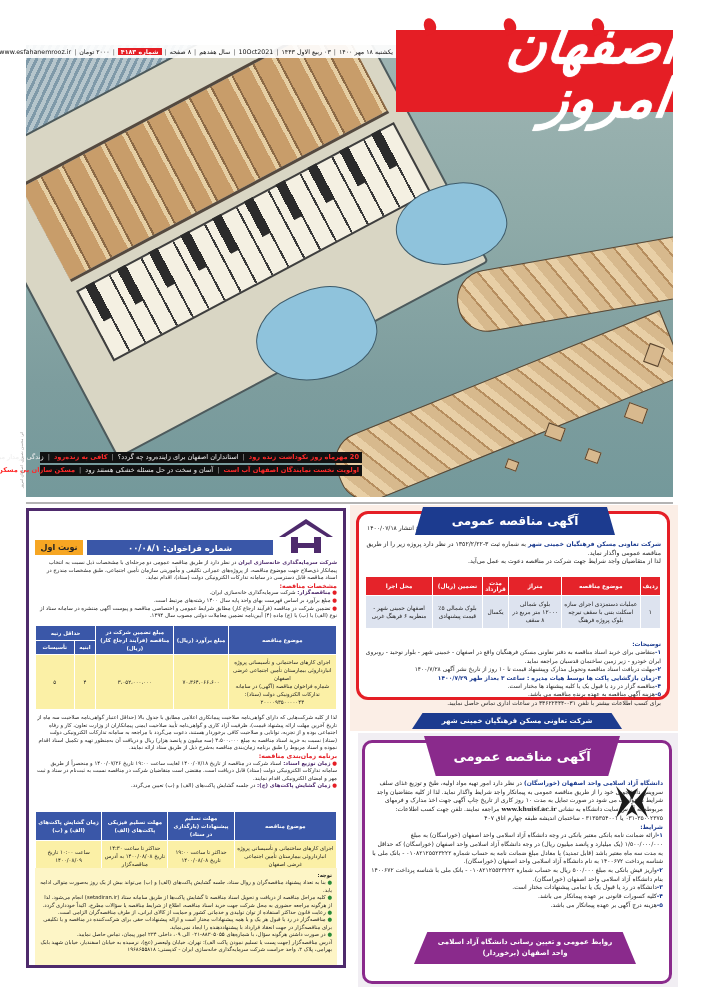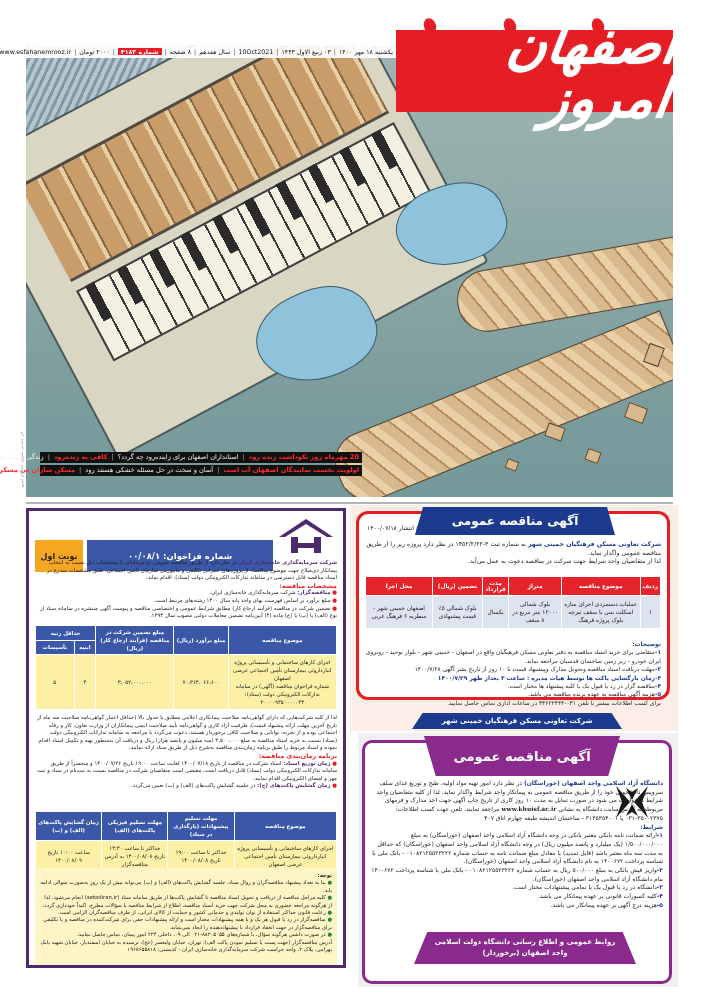--- a/index.html
+++ b/index.html
@@ -112,23 +112,23 @@
   .ad-purple-footer { position: absolute; left: 414px; top: 932px; width: 222px; height: 32px;
     background: #8a2a8c; clip-path: polygon(6% 0, 94% 0, 100% 100%, 0 100%);
     color: #fff; font-size: 7px; font-weight: bold; display: flex; flex-direction: column; align-items: center; justify-content: center; line-height: 11px; z-index: 2; }
 
   
   .ad-left { position: absolute; left: 26px; top: 508px; width: 320px; height: 460px;
     border: 3px solid #4e2a6c; background: #fff; }
   .ad-left .logo { position: absolute; right: 6px; top: 4px; width: 62px; height: 52px; }
   .ad-left .title-bar { position: absolute; right: 70px; left: 6px; top: 6px; height: 20px;
     background: #4e2a6c; color: #f6d33a; font-size: 12.5px; font-weight: bold; display: flex; align-items: center; justify-content: center; }
-  .ad-left .num-bar { position: absolute; right: 70px; left: 58px; top: 29px; height: 31px;
+  .ad-left .num-bar { position: absolute; right: 70px; left: 58px; top: 29px; height: 15px;
     background: #3a57a8; color: #fff; font-size: 8.5px; font-weight: bold; display: flex; align-items: center; justify-content: center; }
-  .ad-left .turn-badge { position: absolute; left: 6px; top: 29px; width: 48px; height: 32px;
+  .ad-left .turn-badge { position: absolute; left: 6px; top: 29px; width: 48px; height: 15px;
     background: #f6a623; color: #222; font-size: 8px; font-weight: bold; display: flex; align-items: center; justify-content: center; }
   .ad-left .text { position: absolute; left: 6px; right: 6px; font-size: 5.4px; line-height: 7.6px; text-align: right; }
   .ad-left .text .co { color: #4e2a6c; font-weight: bold; }
   .ad-left .text .sub { color: #e51e25; font-weight: bold; font-size: 6.3px; }
   .ad-left .text .bullet { color: #e51e25; }
   .ad-left .text b { color: #4e2a6c; }
   .ad-left table { position: absolute; left: 6px; right: 6px; width: calc(100% - 12px); border-collapse: collapse; font-size: 5.4px; }
   .ad-left th { background: #3a57a8; color: #fff; border: 1px solid #fff; padding: 2px; font-weight: bold; line-height: 8px; }
   .ad-left td { background: #fbf0a6; border: 1px solid #fff; padding: 3px 2px; text-align: center; line-height: 8px; }
   .ad-left .note-box { position: absolute; left: 6px; right: 6px; top: 357px; height: 97px; background: #fdf5c6;
@@ -268,21 +268,21 @@
   </div>
 </div>
 <div class="ad-purple-tab">آگهی مناقصه عمومی</div>
 <svg class="uni-logo" viewBox="0 0 40 40">
   <path d="M4 4 L18 20 L4 36 L10 20 Z" fill="#1a1a1a"></path>
   <path d="M36 4 L22 20 L36 36 L30 20 Z" fill="#1a1a1a"></path>
   <path d="M14 6 L20 18 L26 6 L20 10 Z" fill="#1a1a1a"></path>
   <path d="M14 34 L20 22 L26 34 L20 30 Z" fill="#1a1a1a"></path>
 </svg>
 <div class="ad-purple-footer">
-  <span>روابط عمومی و اطلاع رسانی دانشگاه دولت اسلامی</span>
+  <span>روابط عمومی و تعیین رسانی دانشگاه آزاد اسلامی</span>
   <span>واحد اصفهان (برخوردار)</span>
 </div>
 
 <div class="ad-left">
   <svg class="logo" viewBox="0 0 62 52">
     <path d="M31 4 L58 22 L52 22 L31 9 L10 22 L4 22 Z" fill="#4e2a6c"></path>
     <rect x="16" y="22" width="7" height="16" fill="#4e2a6c"></rect>
     <rect x="39" y="22" width="7" height="16" fill="#4e2a6c"></rect>
     <rect x="16" y="28" width="30" height="5" fill="#4e2a6c"></rect>
     <text x="31" y="47" font-size="6" text-anchor="middle" fill="#4e2a6c" font-family="DejaVu Sans, sans-serif"></text>

